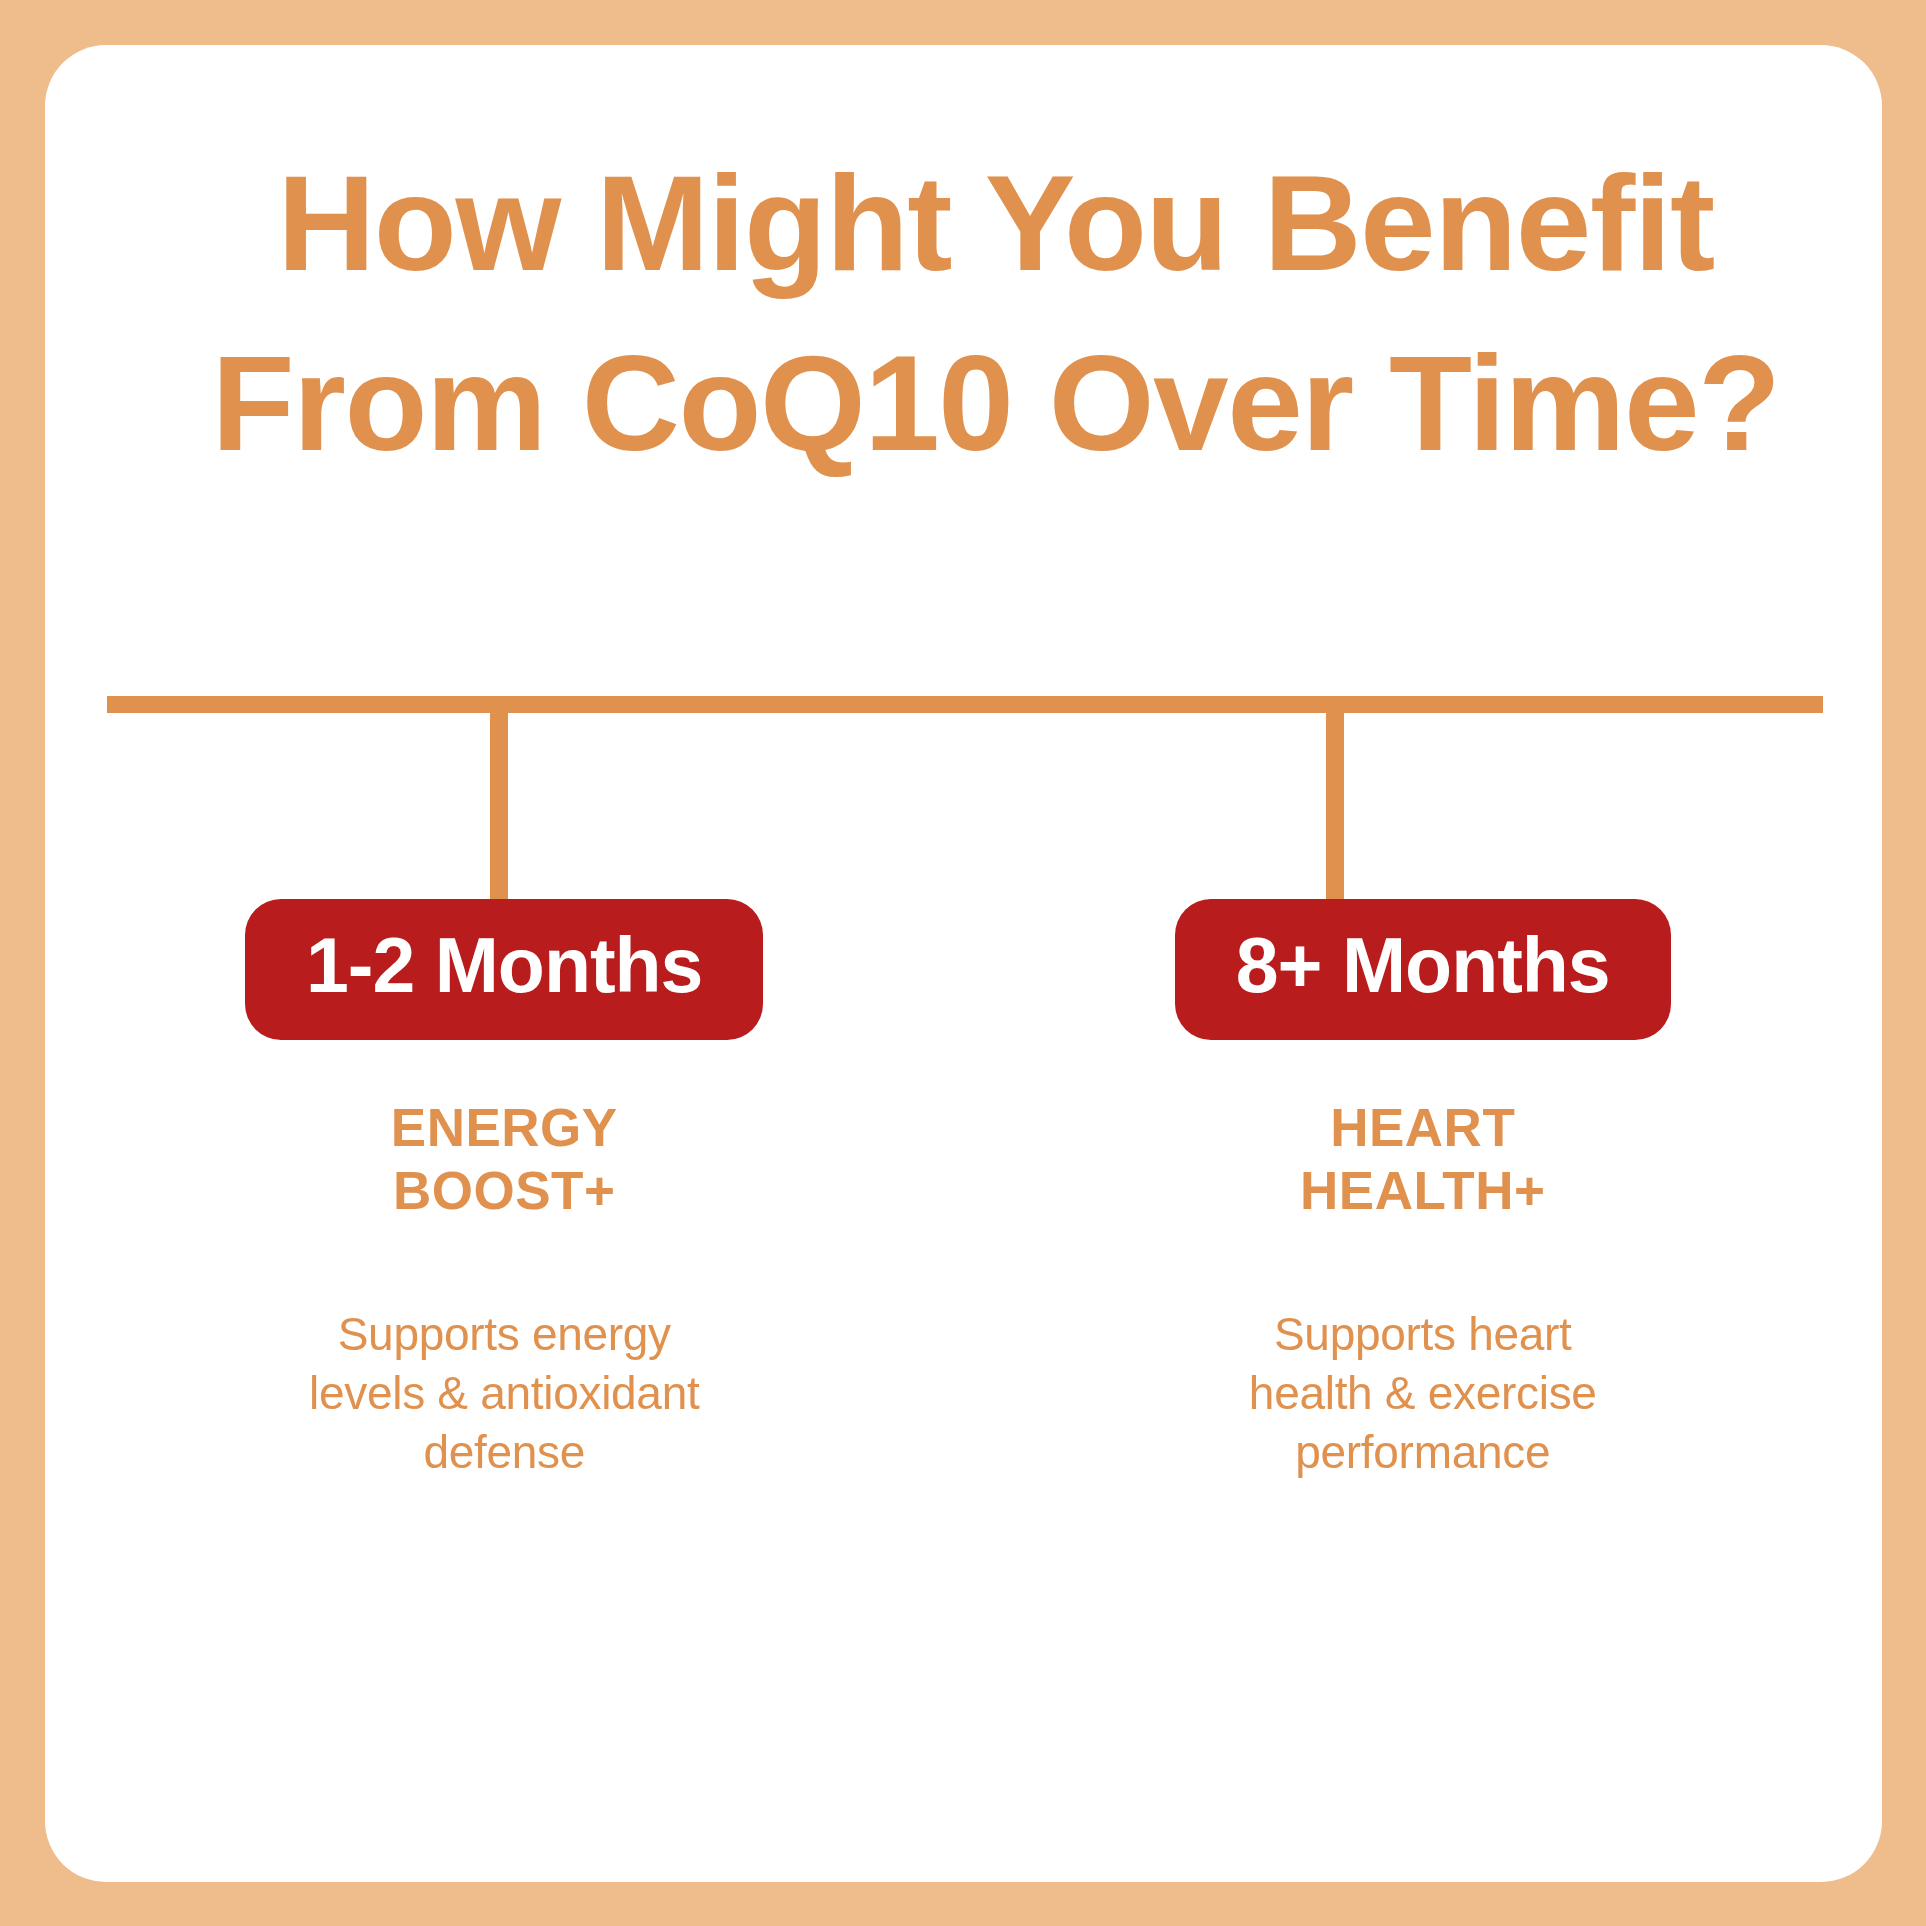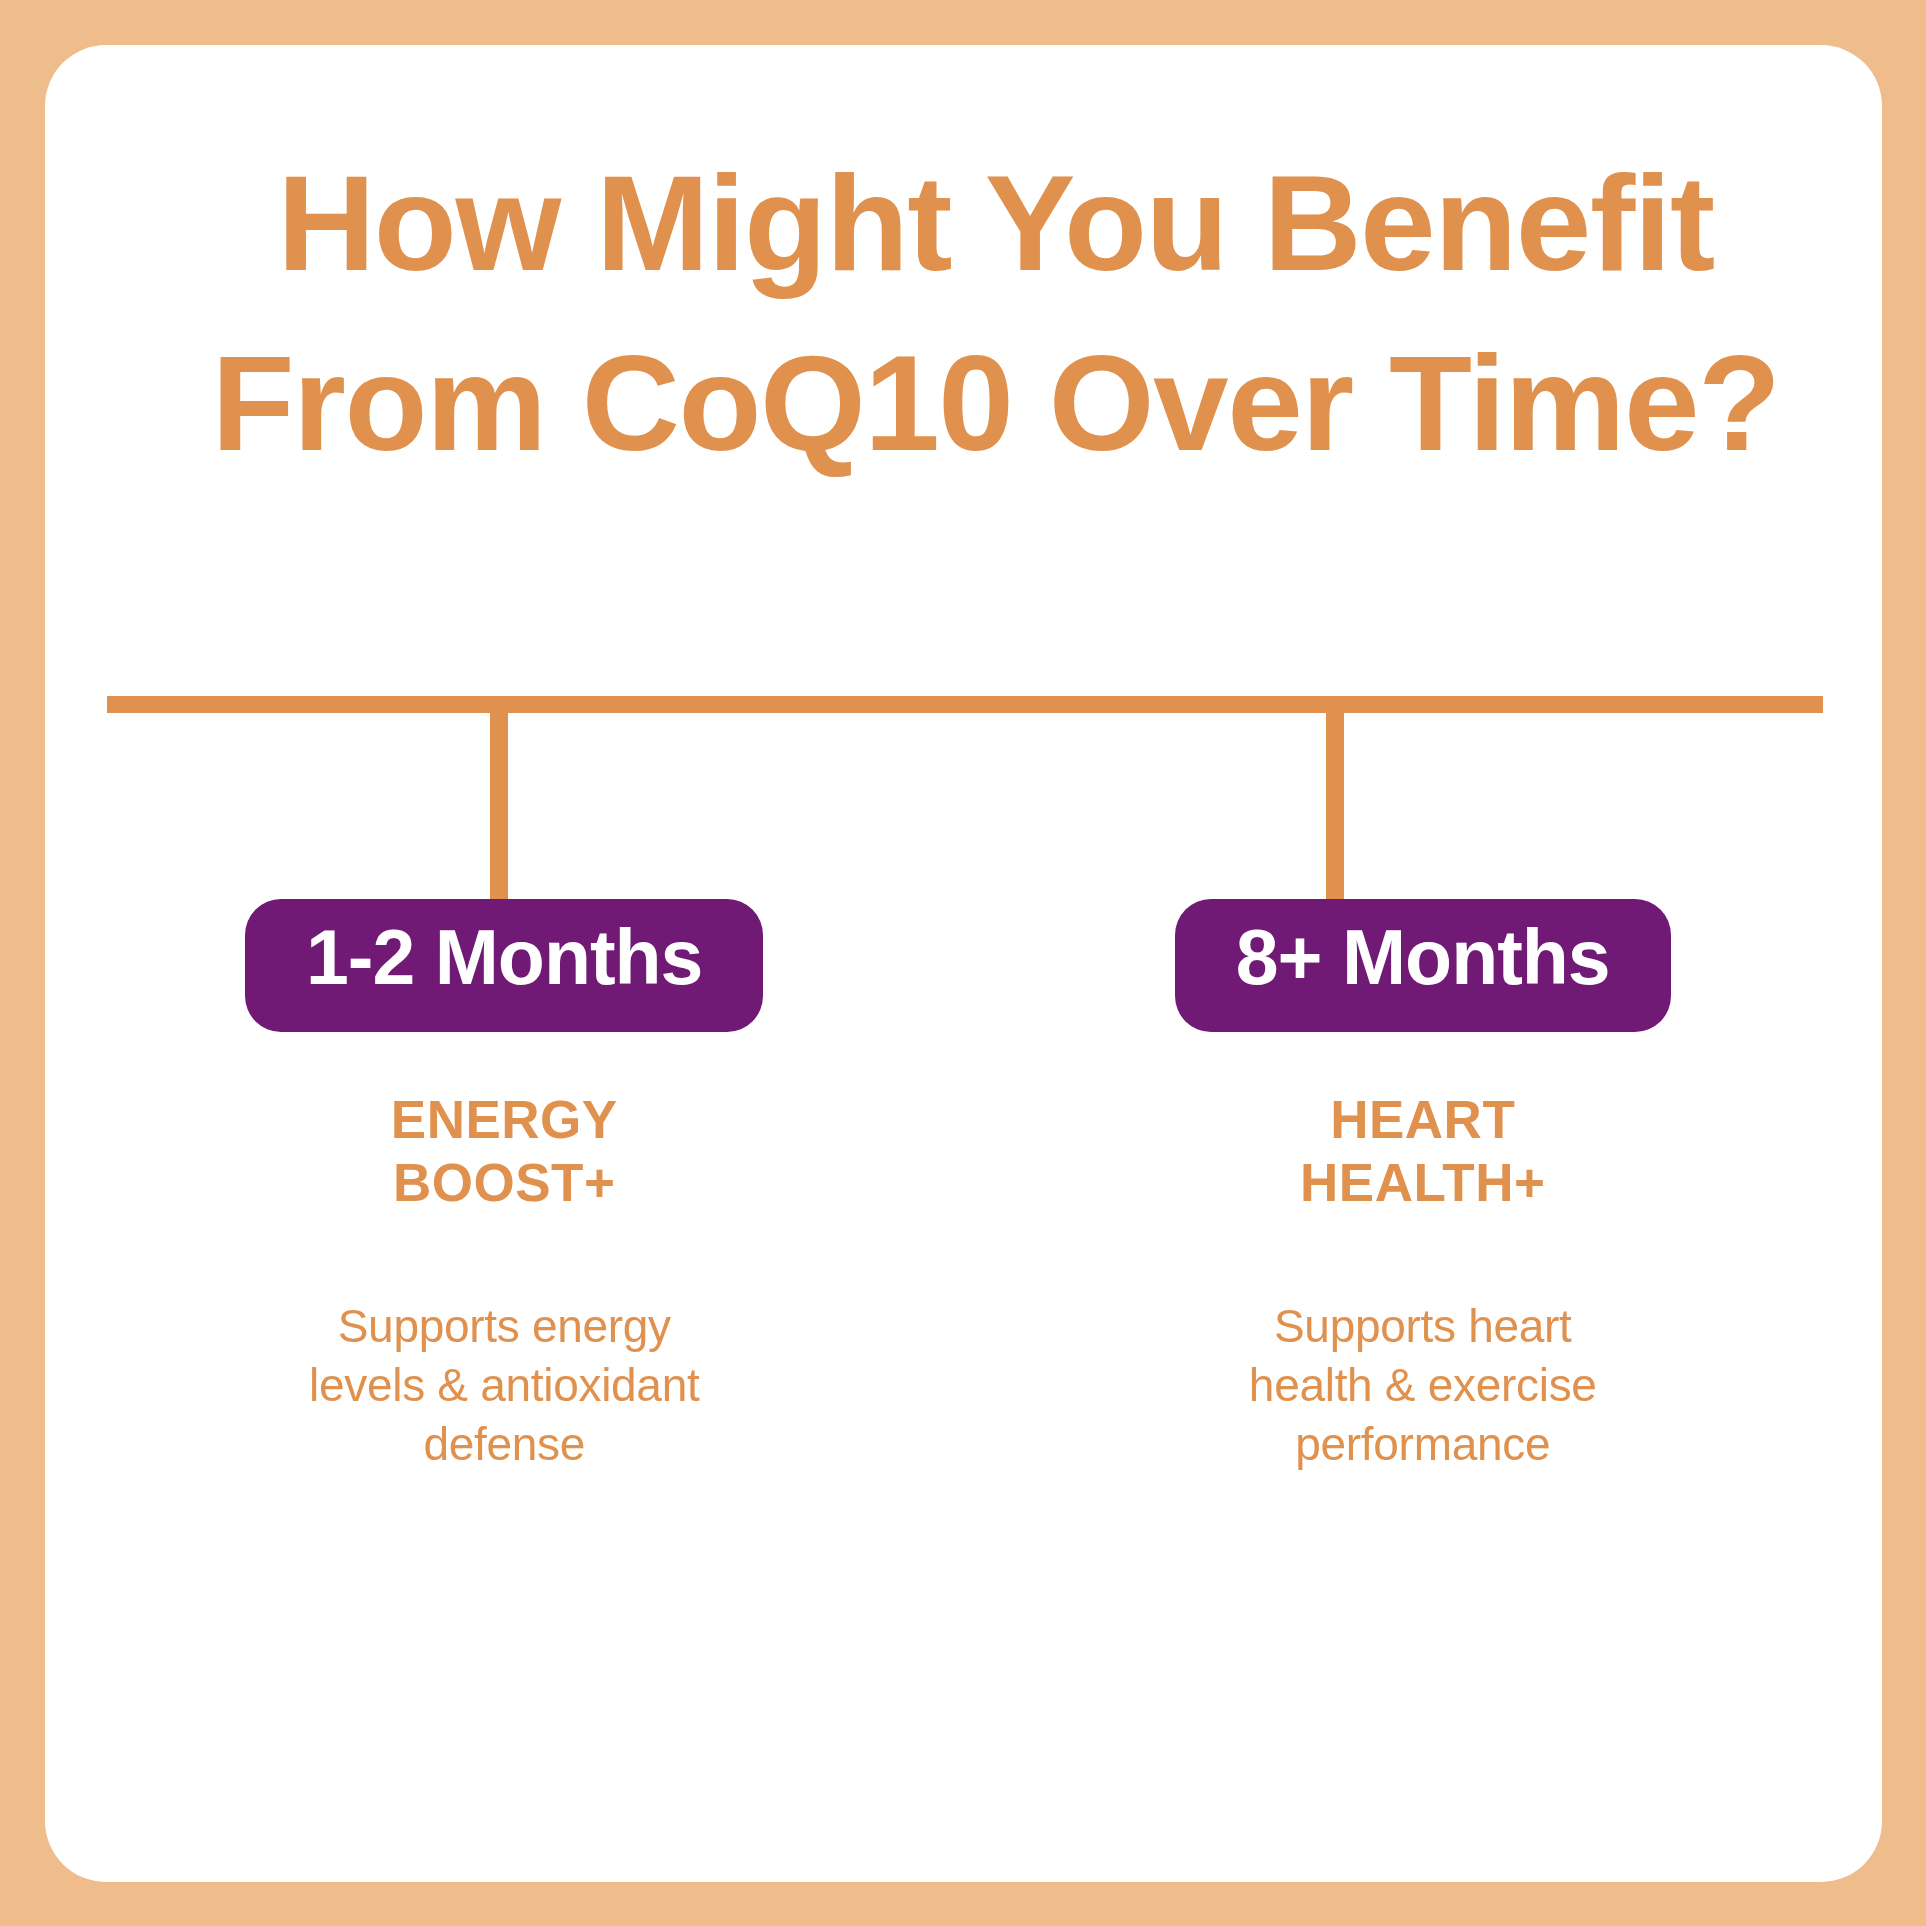--- a/index.html
+++ b/index.html
@@ -87,27 +87,27 @@
   }
   .column {
     width: 50%;
     display: flex;
     flex-direction: column;
     align-items: center;
   }
 
   .badge {
     margin-top: 206px;
-    background: #701a75;
+    background: #b91c1c;
     color: #FFFFFF;
     border-radius: 36px;
     font-size: 77px;
     font-weight: bold;
     letter-spacing: -1px;
-    padding: 14px 61px 30px 61px;
+    padding: 22px 61px 30px 61px;
     box-sizing: border-box;
     text-align: center;
     min-width: 485px;
   }
 
   .heading {
     margin-top: 57px;
     color: #E0914E;
     font-size: 53px;
     font-weight: bold;

